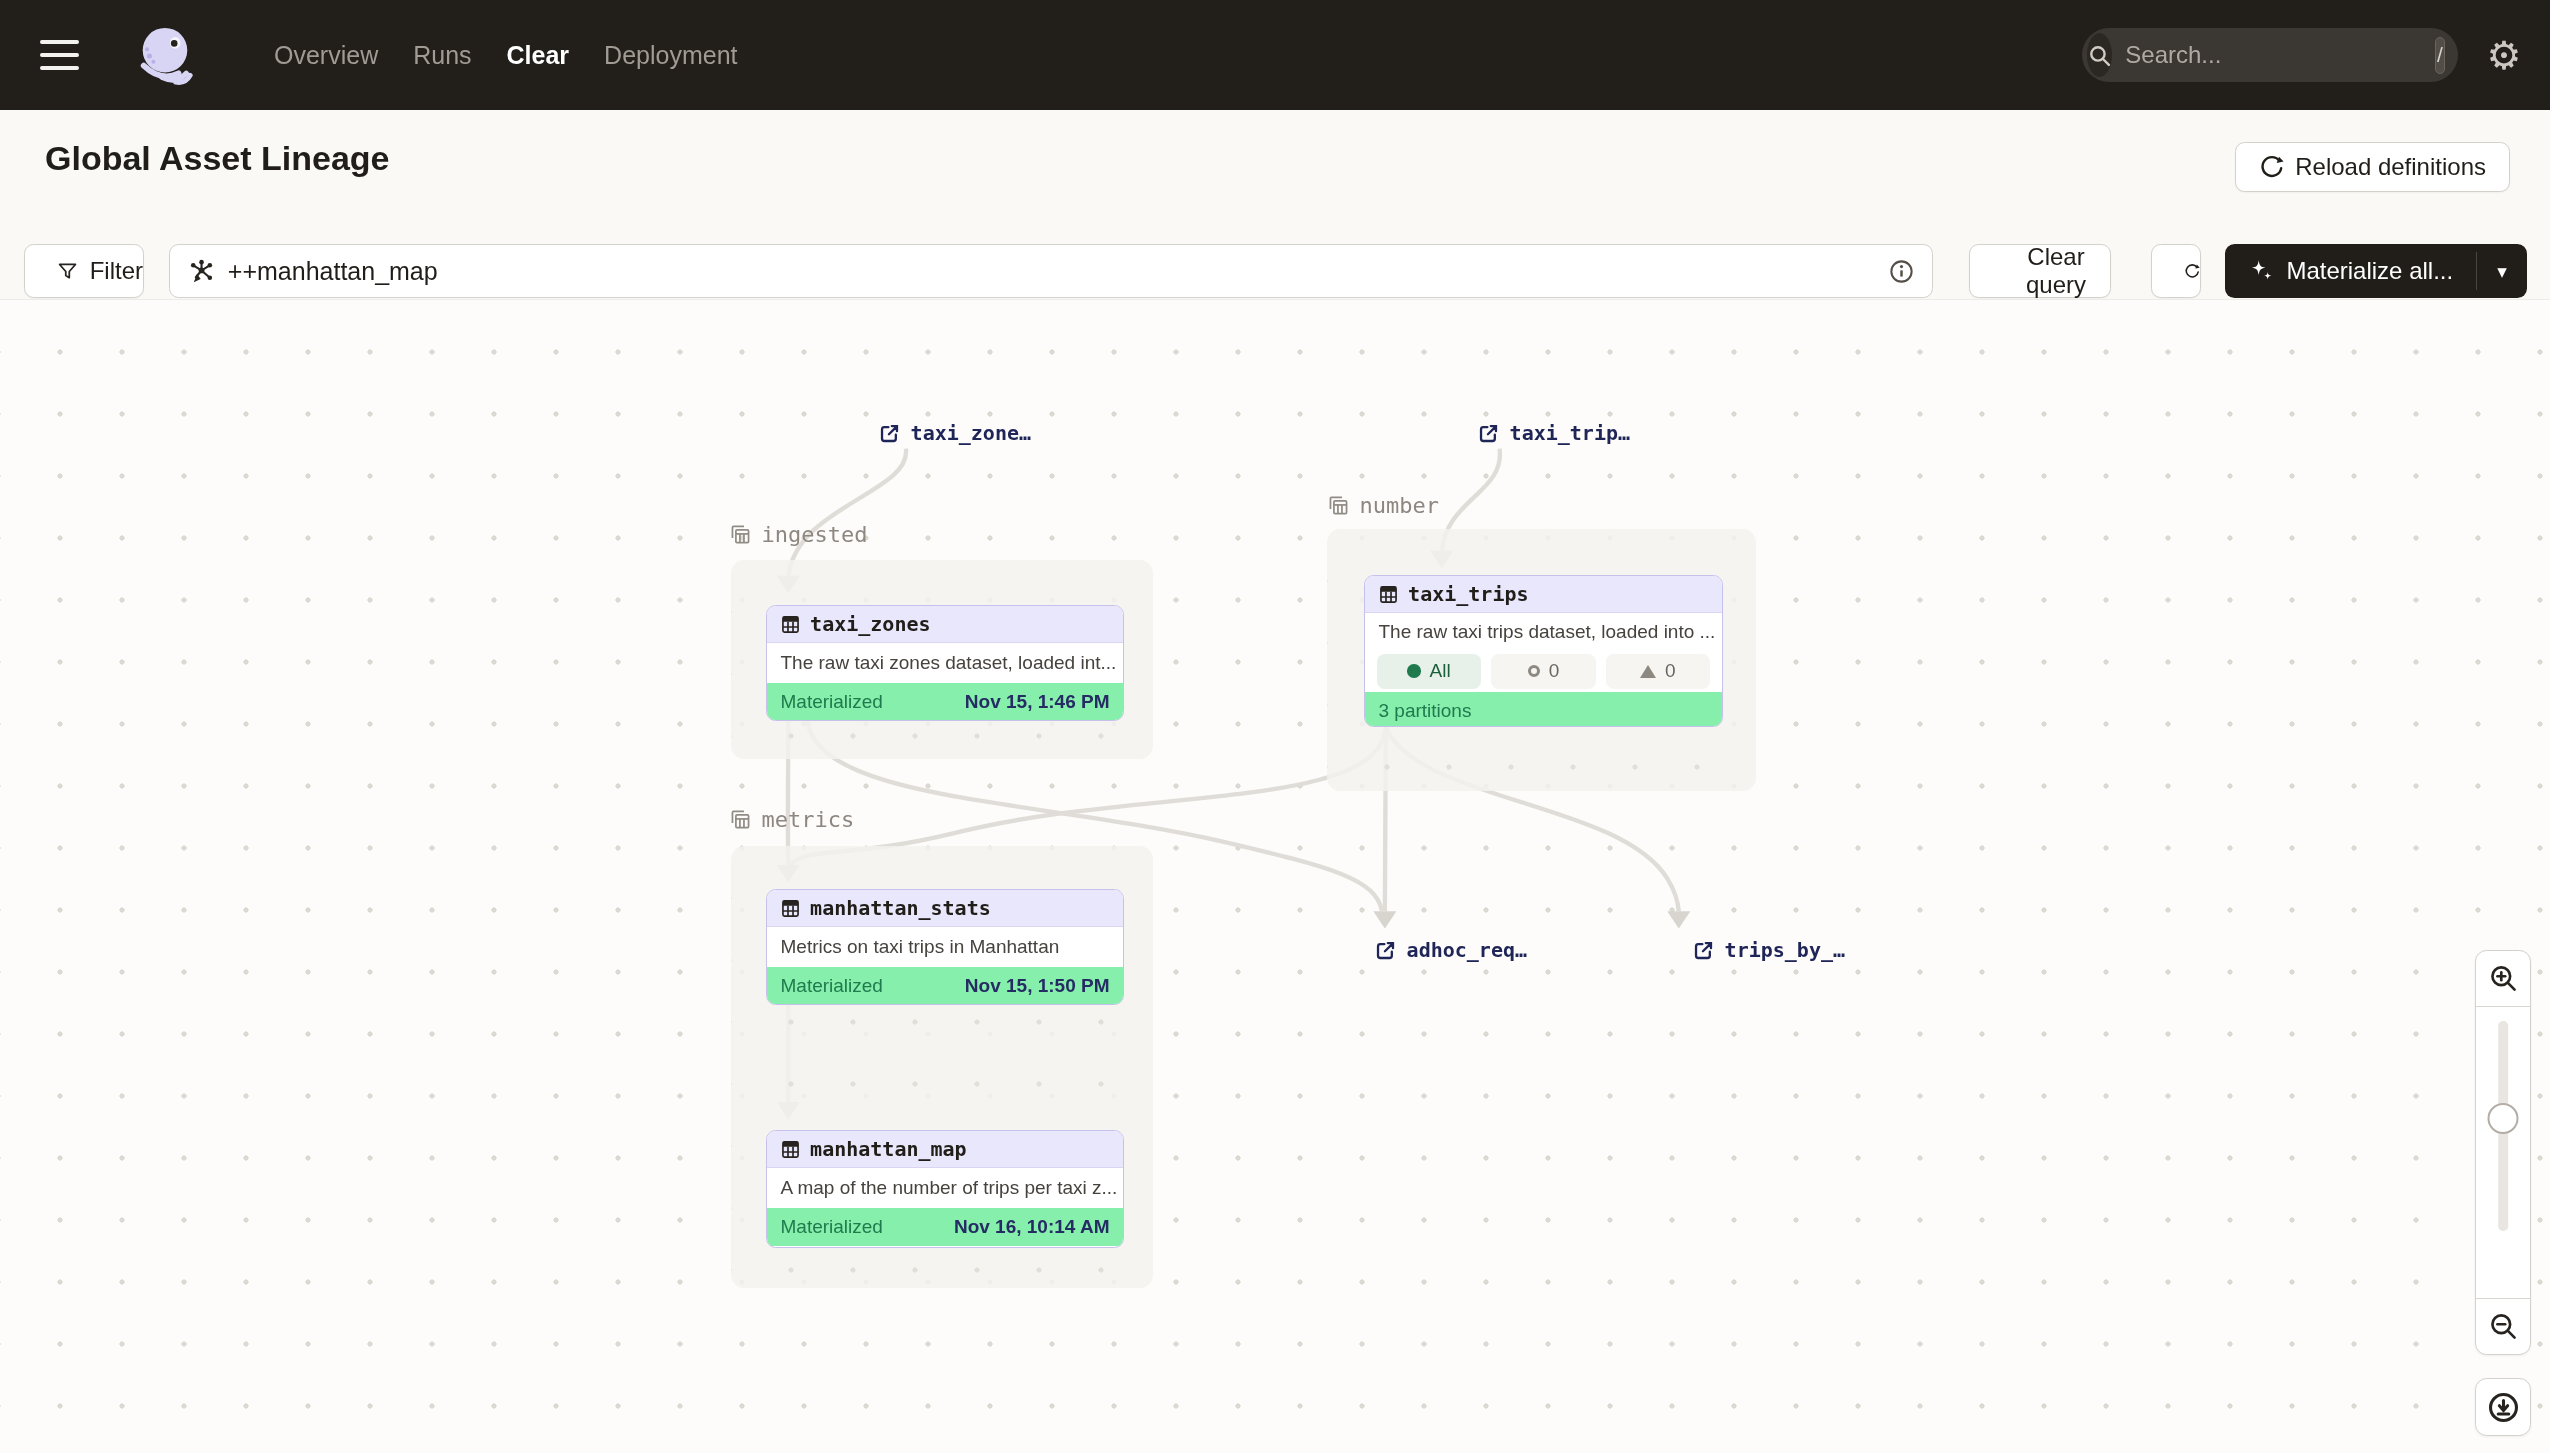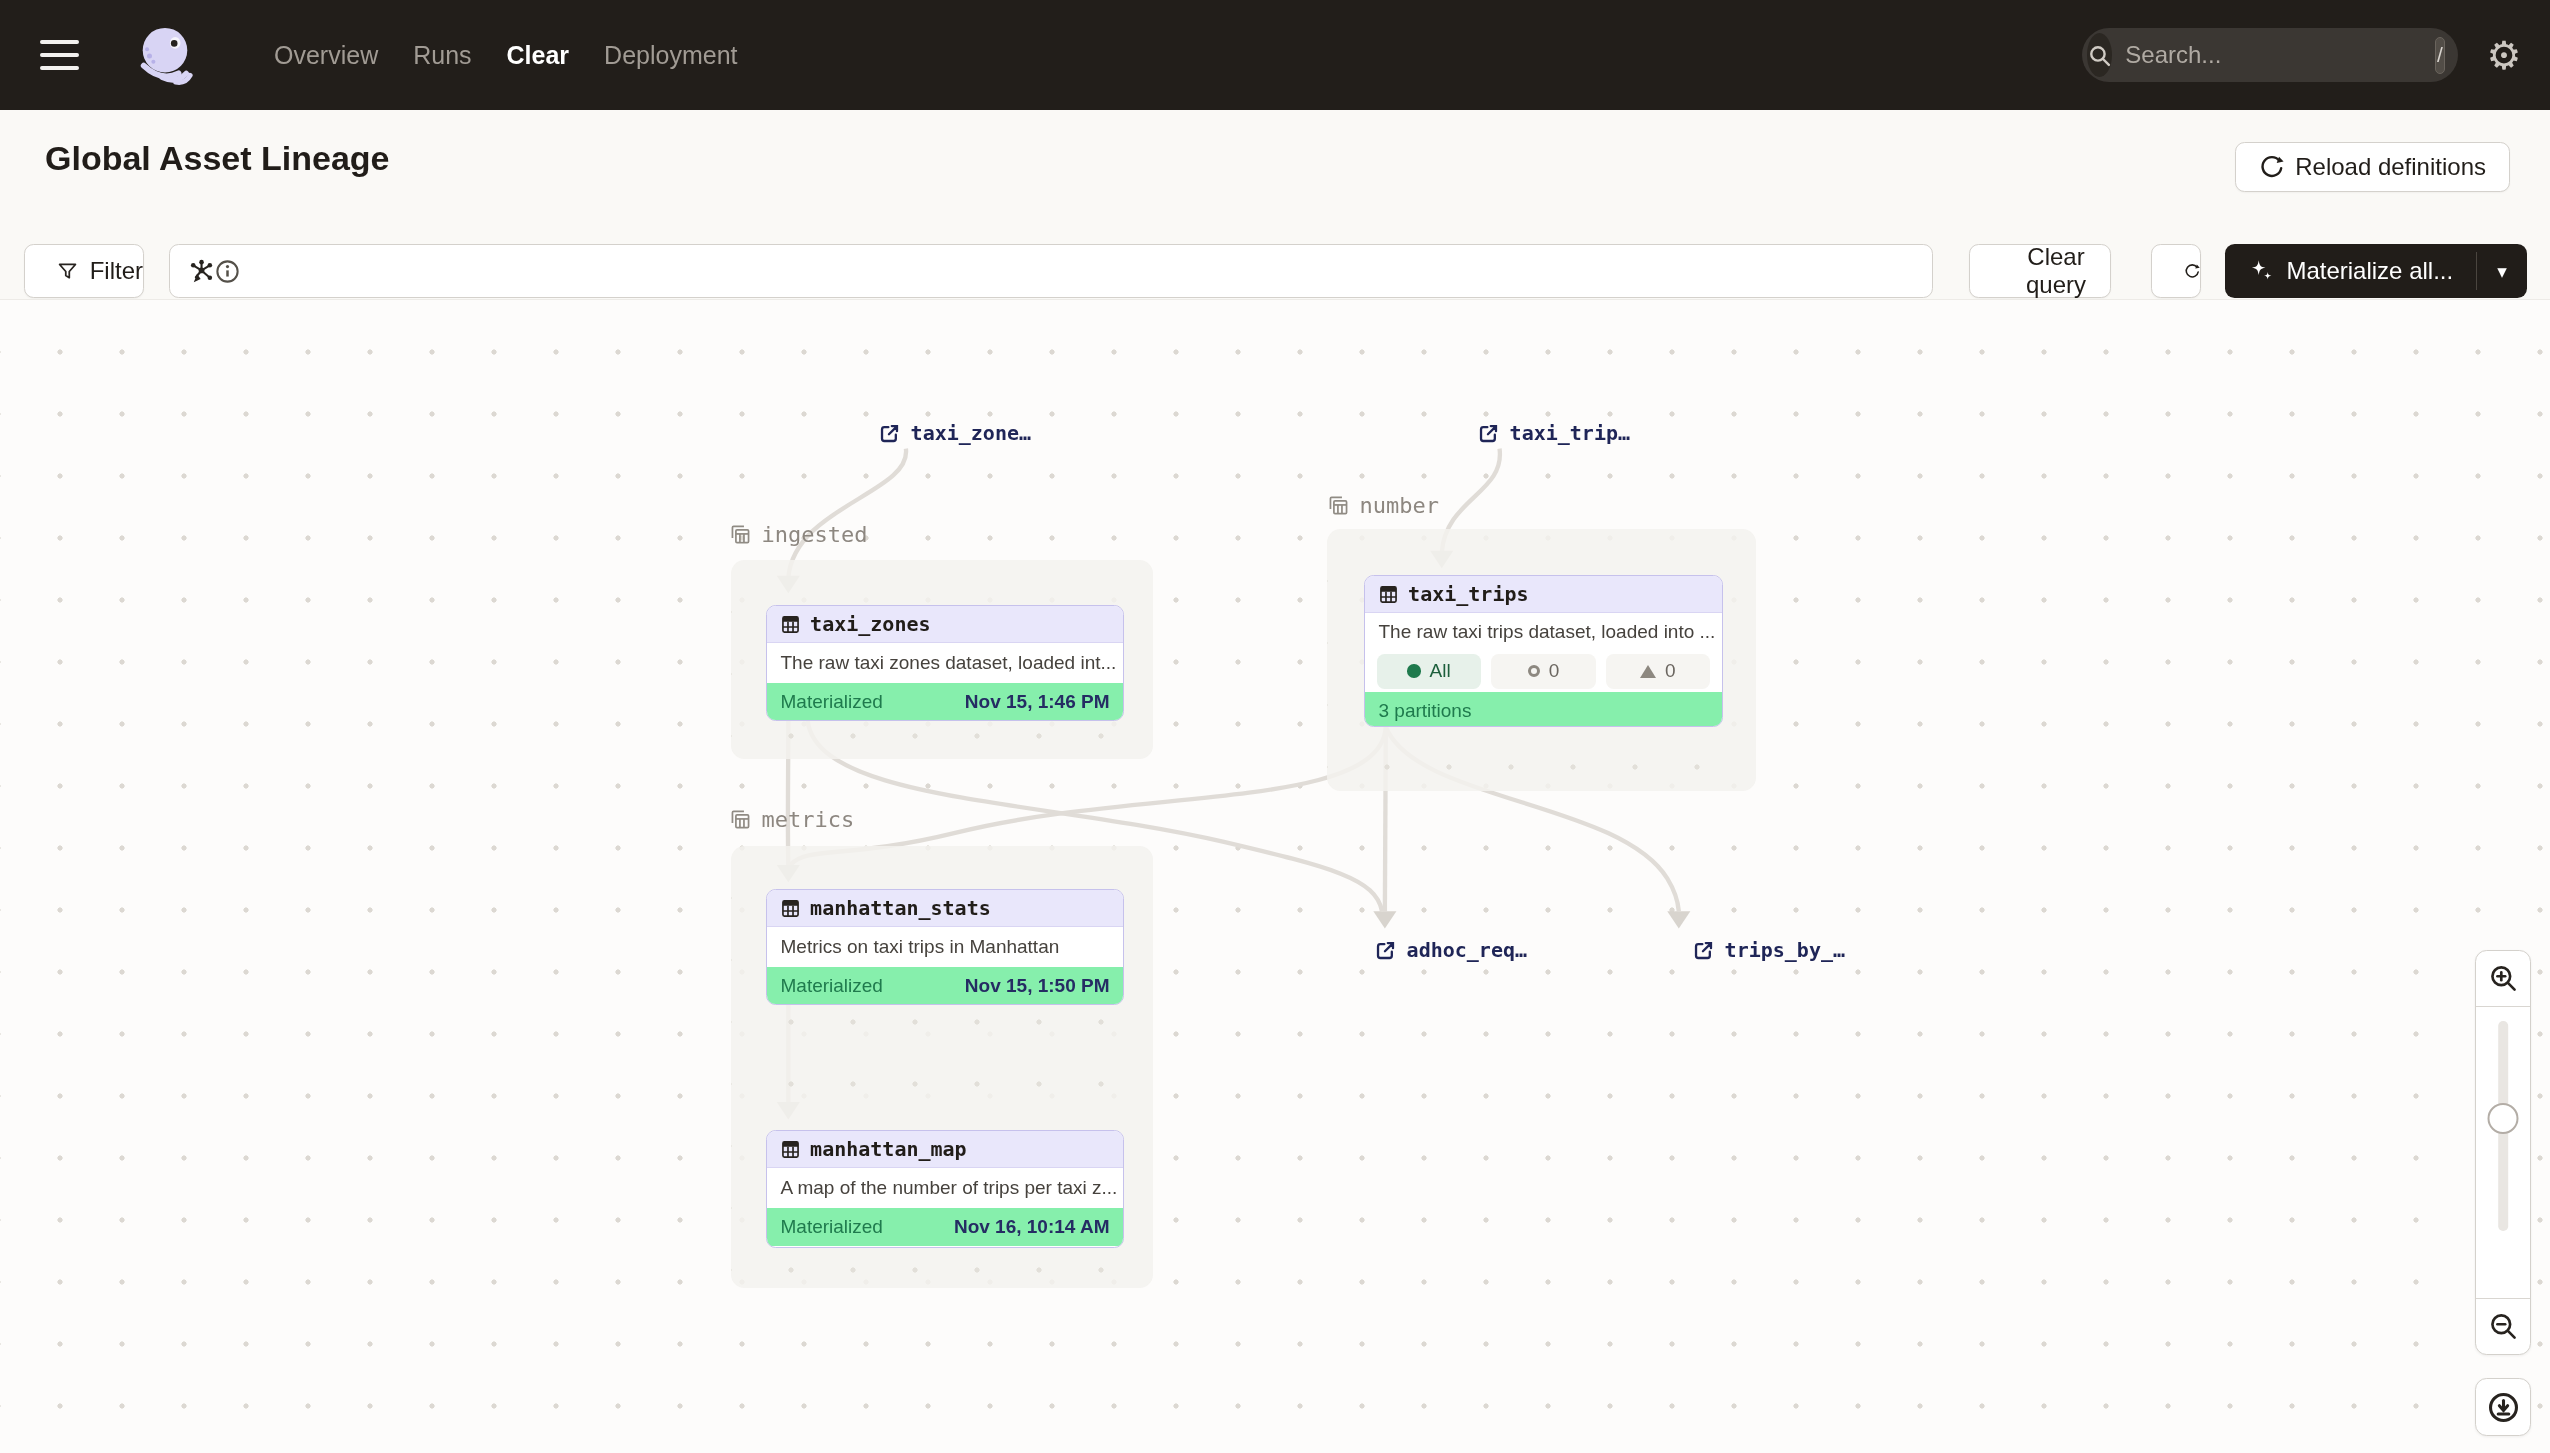--- a/index.html
+++ b/index.html
@@ -182,20 +182,21 @@
         </g>
         <g fill="#27231f">
           <circle cx="14" cy="12" r="2.8"></circle>
           <circle cx="14" cy="4" r="2.2"></circle>
           <circle cx="22" cy="7" r="2.2"></circle>
           <circle cx="22" cy="19" r="2.2"></circle>
           <circle cx="6" cy="7" r="2.2"></circle>
           <path d="M10.5 15.5 L6 23 L13 21 Z" transform="rotate(-10 8 20)"></path>
         </g>
       </svg>
+      <input type="text" value="++manhattan_map" style="">
       <svg width="27" height="27" viewBox="0 0 24 24">
         <circle cx="12" cy="12" r="9" fill="none" stroke="#545049" stroke-width="1.8"></circle>
         <line x1="12" y1="11" x2="12" y2="16.5" stroke="#545049" stroke-width="2.2"></line>
         <circle cx="12" cy="7.6" r="1.4" fill="#545049"></circle>
       </svg>
     </div>
 
     <button class="btn clear-btn">
       <span>Clear query</span>
     </button>

